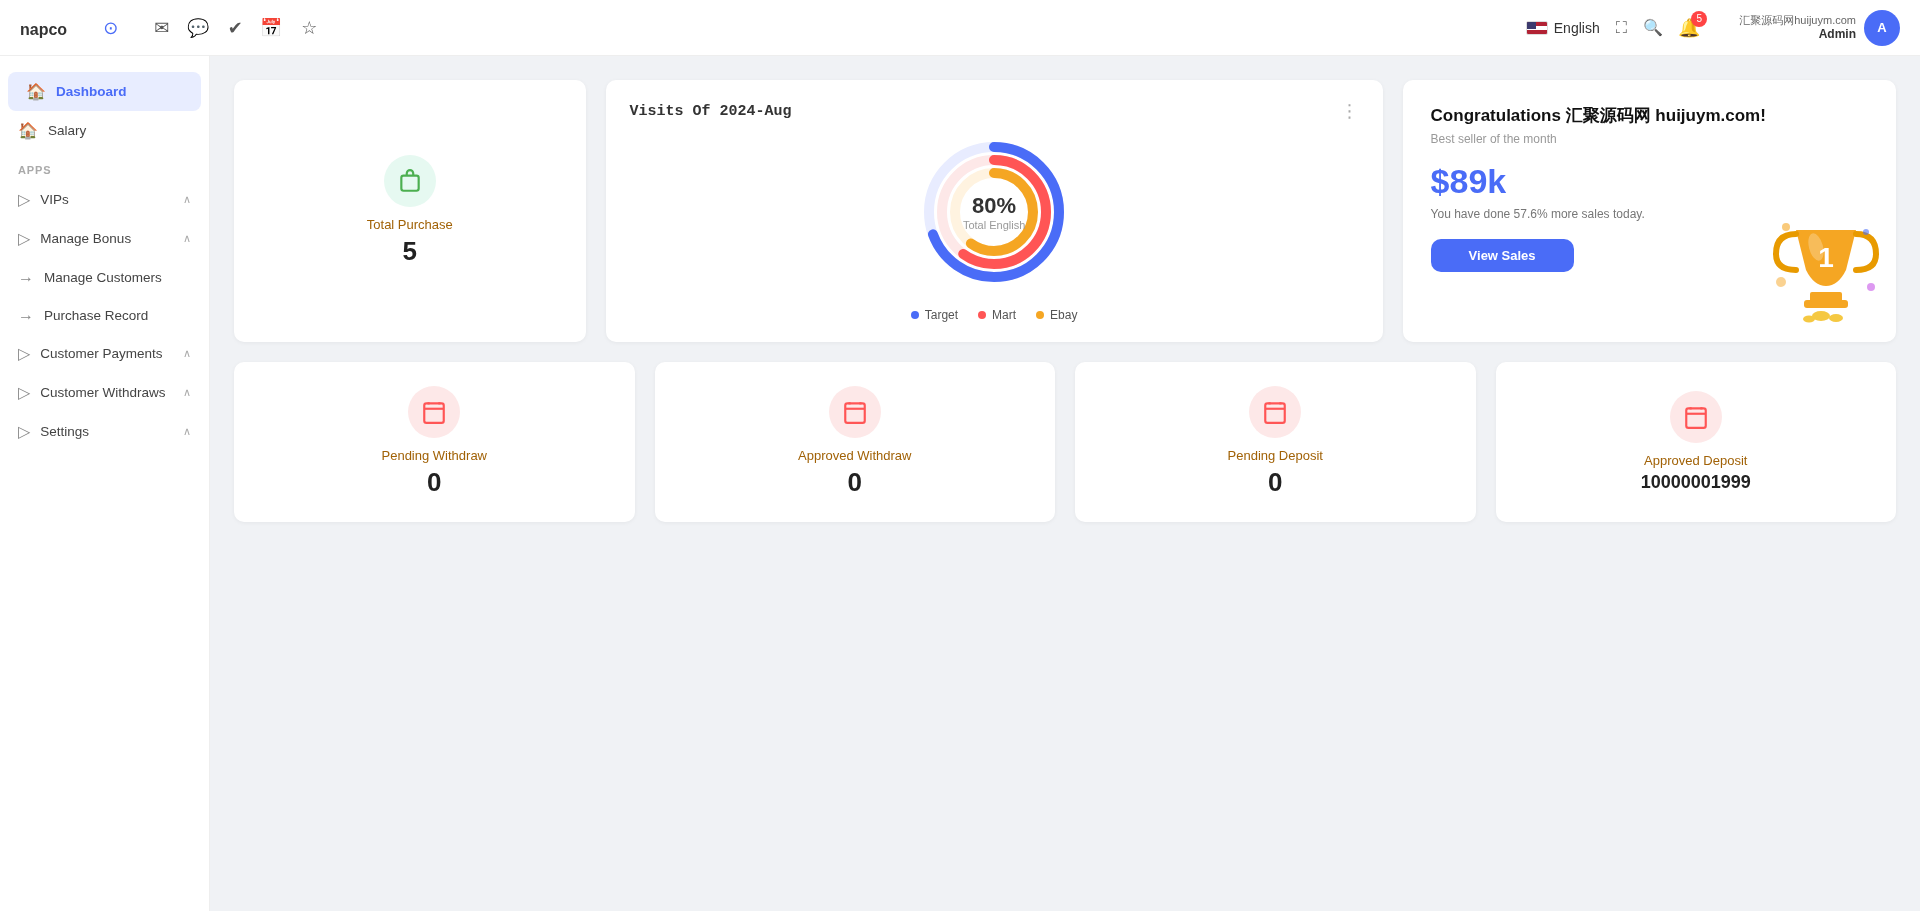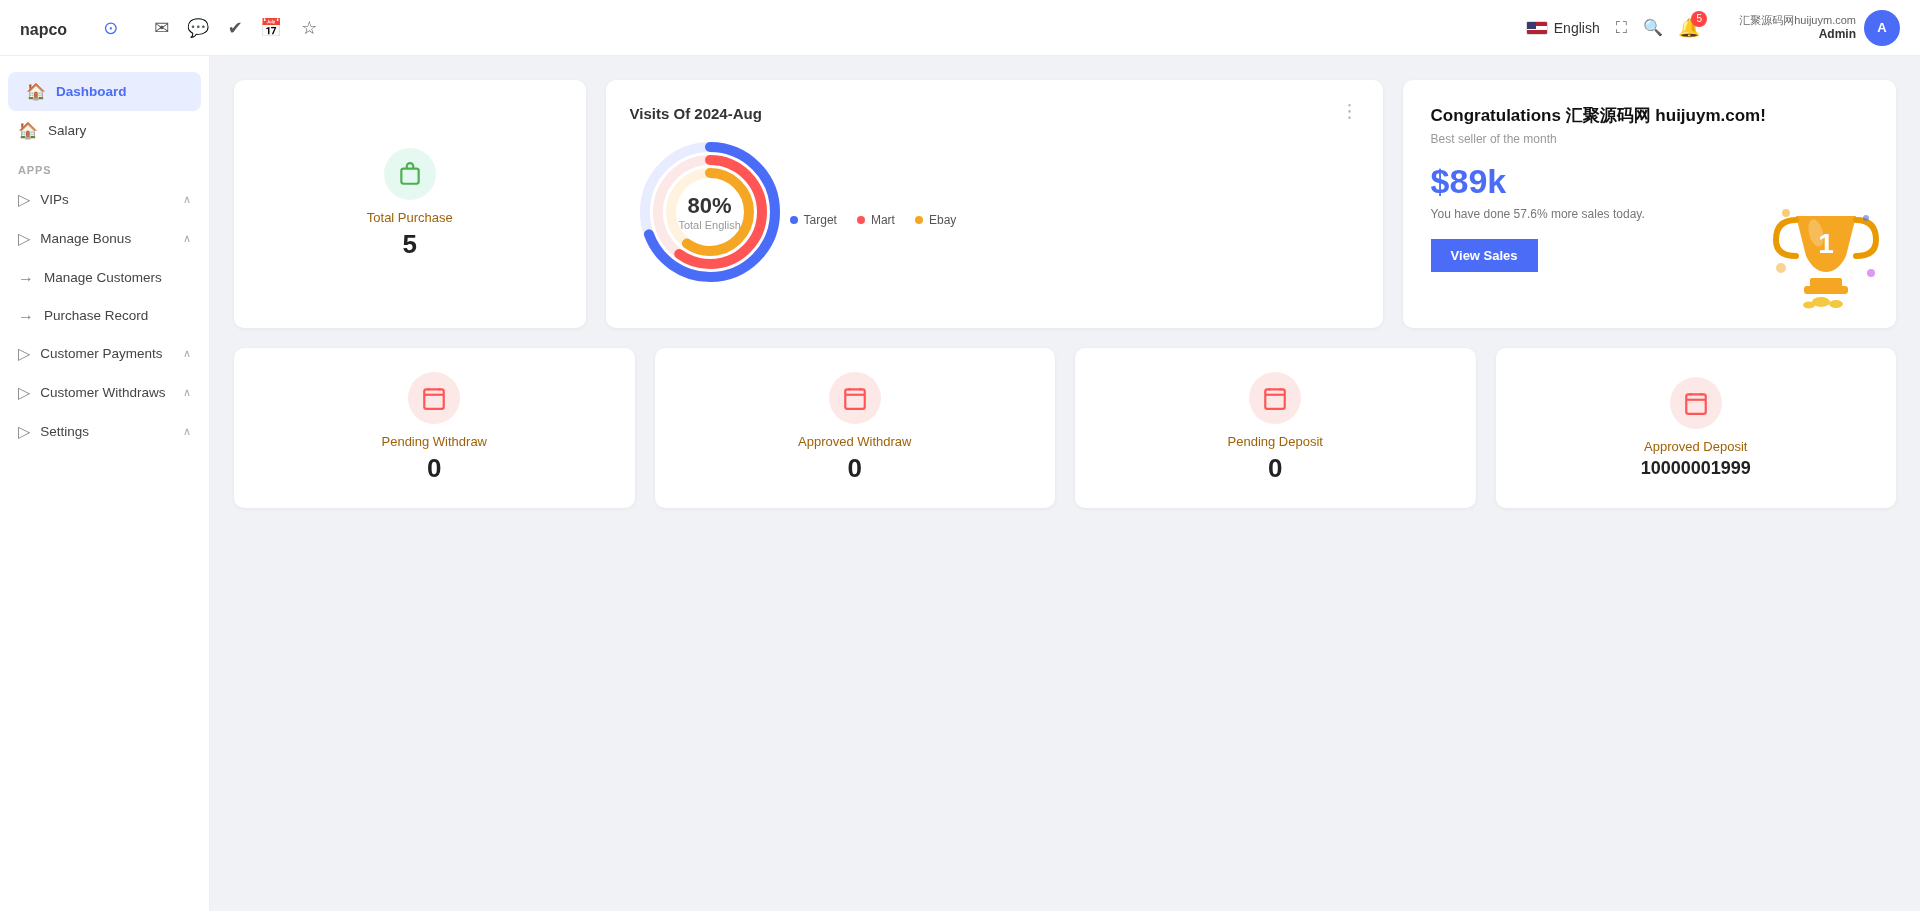--- a/index.html
+++ b/index.html
@@ -212,31 +212,32 @@
     
     .visits-card {
       background: #fff;
       border-radius: 10px;
       padding: 20px 24px;
       flex: 2.5;
       box-shadow: 0 1px 4px rgba(0,0,0,0.05);
     }
     .visits-card-header {
       display: flex;
-      align-items: flex-end;
+      align-items: center;
       justify-content: space-between;
       margin-bottom: 10px;
+      font-family: Liberation Mono, monospace;
     }
     .visits-title { font-size: 15px; color: #333; font-weight: 600; }
     .visits-more { cursor: pointer; color: #aaa; font-size: 18px; }
 
     
     .donut-container {
       display: flex;
-      flex-direction: row;
+      flex-direction: column;
       align-items: center;
     }
     .donut-wrap {
       position: relative;
       width: 160px; height: 160px;
       margin-bottom: 16px;
     }
     .donut-center {
       position: absolute;
       top: 50%; left: 50%;
@@ -300,22 +301,22 @@
     }
     .congrats-desc {
       font-size: 12px;
       color: #777;
       margin-bottom: 18px;
     }
     .view-sales-btn {
       background: #4a6cf7;
       color: #fff;
       border: none;
-      border-radius: 0;
-      padding: 9px 20px;
+      border-radius: 10px;
+      padding: 9px 38px;
       font-size: 13px;
       cursor: pointer;
       font-weight: 600;
     }
     
     .trophy-wrap {
       position: absolute;
       right: 20px;
       bottom: 20px;
       width: 110px;

